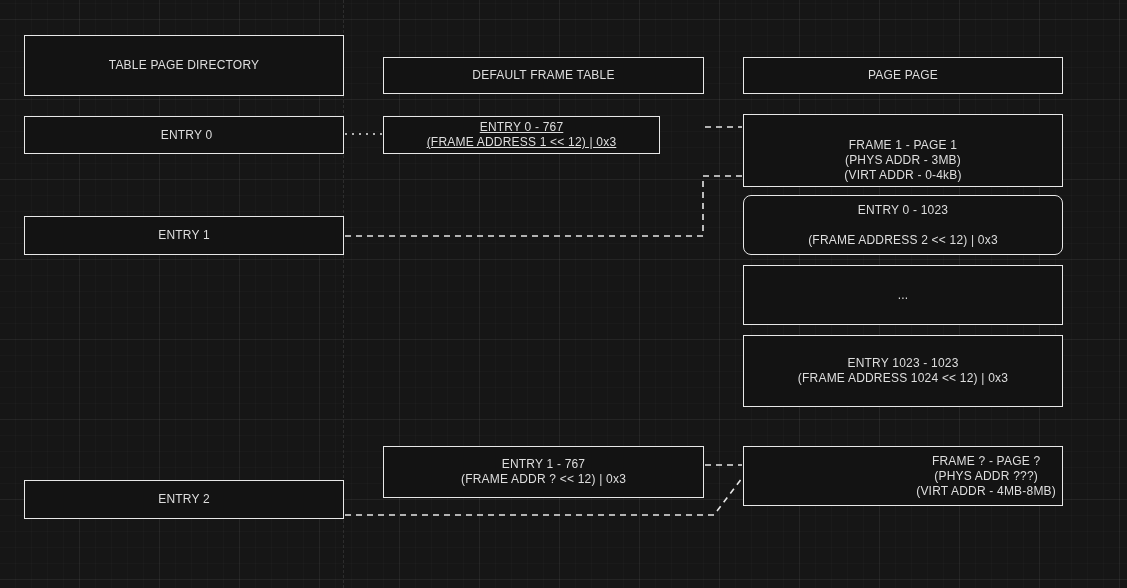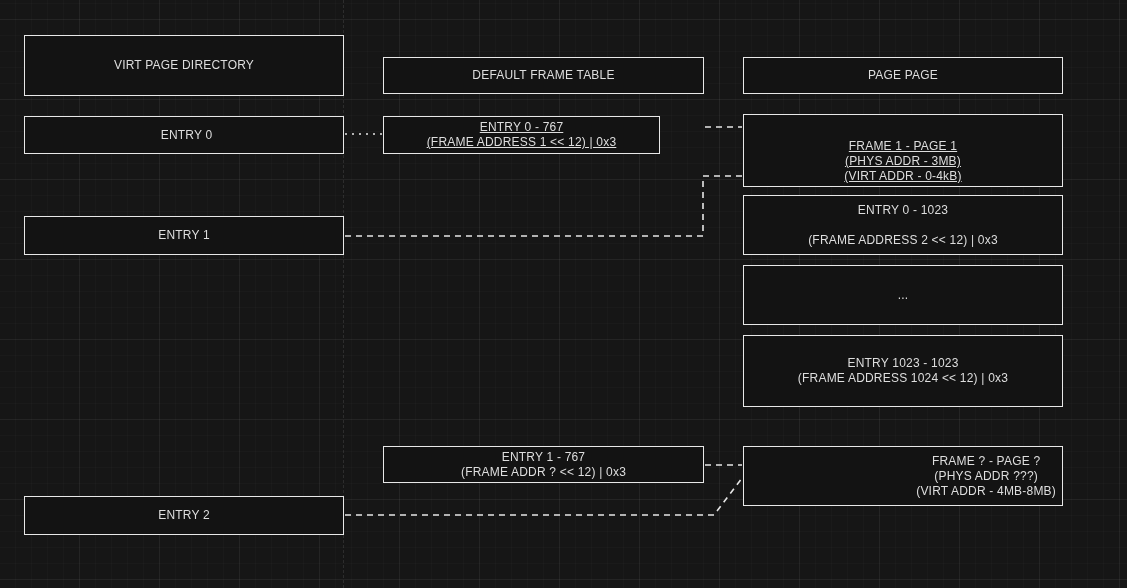--- a/index.html
+++ b/index.html
@@ -39,23 +39,22 @@
     line-height: 15px;
     letter-spacing: 0.2px;
     display: flex;
     align-items: center;
     justify-content: center;
     text-align: center;
     padding: 2px 6px;
     white-space: pre-line;
   }
   .node.align-top {
-    align-items: flex-end;
+    align-items: center;
     padding-top: 21px;
-    text-decoration: underline;
   }
   .node .ntext { display: block; }
   svg.links {
     position: absolute;
     left: 0;
     top: 0;
     width: 1127px;
     height: 588px;
     pointer-events: none;
   }
@@ -75,34 +74,34 @@
       <div class="guide-v" style="left: 343px;"></div>
     </div>
   <svg class="links" viewBox="0 0 1127 588">
       <path d="M 345 134 L 382 134" class="dotted"></path>
       <path d="M 705 127 L 742 127" class="dashed"></path>
       <path d="M 345 236 L 703 236 L 703 176 L 742 176" class="dashed"></path>
       <path d="M 705 465 L 742 465" class="dashed"></path>
       <path d="M 345 515 L 714 515 L 742 478" class="dashed"></path>
     </svg>
   <div id="nodes">
-      <div class="node" style="left: 24px; top: 35px; width: 320px; height: 61px;"><span class="ntext">VIRT PAGE DIRECTORY</span></div>
+      <div class="node" style="left: 24px; top: 35px; width: 320px; height: 61px;"><span class="ntext">TABLE PAGE DIRECTORY</span></div>
       <div class="node" style="left: 24px; top: 116px; width: 320px; height: 38px; padding-left: 11px;"><span class="ntext">ENTRY 0</span></div>
       <div class="node" style="left: 24px; top: 216px; width: 320px; height: 39px; align-items: center;"><span class="ntext">ENTRY 1</span></div>
-      <div class="node" style="left: 24px; top: 496px; width: 320px; height: 39px;"><span class="ntext">ENTRY 2</span></div>
+      <div class="node" style="left: 24px; top: 480px; width: 320px; height: 39px;"><span class="ntext">ENTRY 2</span></div>
       <div class="node" style="left: 383px; top: 57px; width: 321px; height: 37px;"><span class="ntext">DEFAULT FRAME TABLE</span></div>
       <div class="node" style="left: 383px; top: 116px; width: 277px; height: 38px; text-decoration: underline;"><span class="ntext">ENTRY 0 - 767
 (FRAME ADDRESS 1 &lt;&lt; 12) | 0x3</span></div>
-      <div class="node" style="left: 383px; top: 446px; width: 321px; height: 37px;"><span class="ntext">ENTRY 1 - 767
+      <div class="node" style="left: 383px; top: 446px; width: 321px; height: 52px;"><span class="ntext">ENTRY 1 - 767
 (FRAME ADDR ? &lt;&lt; 12)  | 0x3</span></div>
       <div class="node" style="left: 743px; top: 57px; width: 320px; height: 37px;"><span class="ntext">PAGE PAGE</span></div>
       <div class="node align-top" style="left: 743px; top: 114px; width: 320px; height: 73px;"><span class="ntext">FRAME 1 - PAGE 1
 (PHYS ADDR - 3MB)
 (VIRT ADDR - 0-4kB)</span></div>
-      <div class="node" style="left: 743px; top: 195px; width: 320px; height: 60px;"><span class="ntext">ENTRY 0 - 1023
+      <div class="node" style="left: 743px; top: 195px; width: 320px; height: 60px; border-radius: 8px;"><span class="ntext">ENTRY 0 - 1023
 
 (FRAME ADDRESS 2 &lt;&lt; 12) | 0x3</span></div>
       <div class="node" style="left: 743px; top: 265px; width: 320px; height: 60px;"><span class="ntext">...</span></div>
       <div class="node" style="left: 743px; top: 335px; width: 320px; height: 72px;"><span class="ntext">ENTRY 1023 - 1023
 (FRAME ADDRESS 1024 &lt;&lt; 12) | 0x3</span></div>
       <div class="node" style="left: 743px; top: 446px; width: 320px; height: 60px; justify-content: flex-end;"><span class="ntext">FRAME ? - PAGE ?
 (PHYS ADDR ???)
 (VIRT ADDR - 4MB-8MB)</span></div>
     </div>
 </div>

